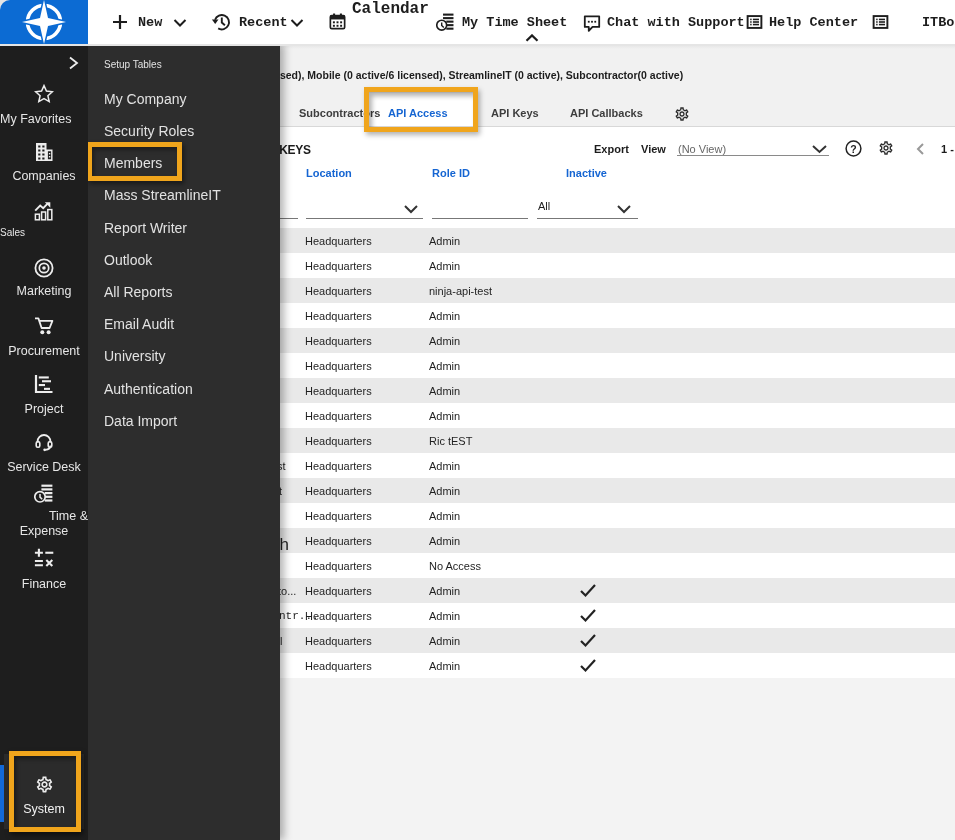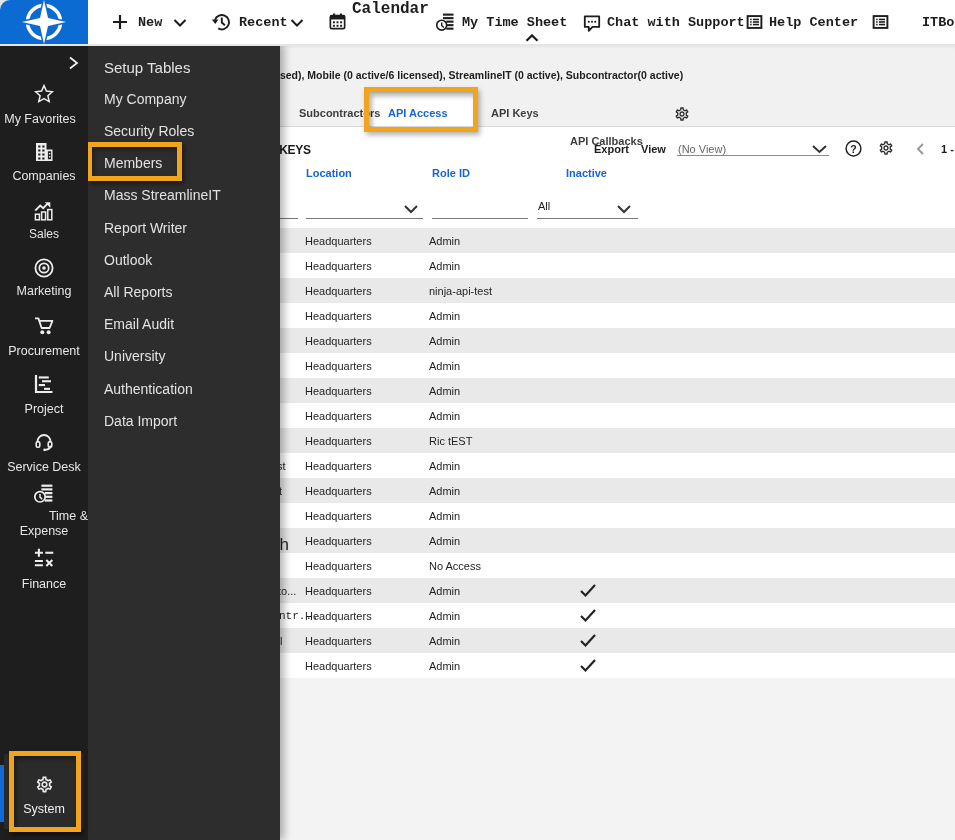--- a/index.html
+++ b/index.html
@@ -15,21 +15,21 @@
 
 <div class="abs" style="left:0; top:44px; width:955px; height:796px; background:#fff; z-index:1;">
 <div class="abs" style="left:0; top:0; width:955px; height:83px; background:#f1f1f1;"></div>
 <div class="abs" style="left:0; top:0; width:955px; height:5px; background:linear-gradient(#e2e2e2,#f1f1f1);"></div>
 <div class="abs nw" style="left:256px; top:25px; font-size:10.5px; font-weight:bold; color:#1c1c1c;">licensed), Mobile (0 active/6 licensed), StreamlineIT (0 active), Subcontractor(0 active)</div>
 <div class="abs" style="left:0; top:82px; width:955px; height:1px; background:#d8d8d8;"></div>
 <div class="abs" style="left:369px; top:49px; width:105px; height:33px; background:#fff;"></div>
 <div class="abs nw" style="left:283px; top:63px; font-size:11px; font-weight:bold; color:#3d3d3d;margin-left:16px;">Subcontractors</div>
 <div class="abs nw" style="left:388px; top:63px; font-size:11px; font-weight:bold; color:#1565d2;">API Access</div>
 <div class="abs nw" style="left:491px; top:63px; font-size:11px; font-weight:bold; color:#3d3d3d;">API Keys</div>
-<div class="abs nw" style="left:570px; top:63px; font-size:11px; font-weight:bold; color:#3d3d3d;margin-top:28px;">API Callbacks</div>
+<div class="abs nw" style="left:570px; top:63px; font-size:11px; font-weight:bold; color:#3d3d3d;">API Callbacks</div>
 <svg class="abs" style="left:674px; top:62px;" width="16" height="16" viewBox="0 0 20 20">
         <g transform="scale(0.8333)">
           <path fill-rule="evenodd" fill="#2c2c2c" d="M19.43 12.98c.04-.32.07-.64.07-.98 0-.34-.03-.66-.07-.98l2.11-1.65c.19-.15.24-.42.12-.64l-2-3.46c-.09-.16-.26-.25-.44-.25-.06 0-.12.01-.17.03l-2.49 1c-.52-.4-1.08-.73-1.69-.98l-.38-2.65C14.46 2.18 14.25 2 14 2h-4c-.25 0-.46.18-.49.42l-.38 2.65c-.61.25-1.17.59-1.69.98l-2.49-1c-.06-.02-.12-.03-.18-.03-.17 0-.34.09-.43.25l-2 3.46c-.13.22-.07.49.12.64l2.11 1.65c-.04.32-.07.65-.07.98 0 .33.03.66.07.98l-2.11 1.65c-.19.15-.24.42-.12.64l2 3.46c.09.16.26.25.44.25.06 0 .12-.01.17-.03l2.49-1c.52.4 1.08.73 1.69.98l.38 2.65c.03.24.24.42.49.42h4c.25 0 .46-.18.49-.42l.38-2.65c.61-.25 1.17-.59 1.69-.98l2.49 1c.06.02.12.03.18.03.17 0 .34-.09.43-.25l2-3.46c.12-.22.07-.49-.12-.64l-2.11-1.65zm-1.98-1.71c.04.31.05.52.05.73 0 .21-.02.43-.05.73l-.14 1.13.89.7 1.08.84-.7 1.21-1.27-.51-1.04-.42-.9.68c-.43.32-.84.56-1.25.73l-1.06.43-.16 1.13-.2 1.35h-1.4l-.19-1.35-.16-1.13-1.06-.43c-.43-.18-.83-.41-1.23-.71l-.91-.7-1.06.43-1.27.51-.7-1.21 1.08-.84.89-.7-.14-1.13c-.03-.31-.05-.54-.05-.74s.02-.43.05-.73l.14-1.13-.89-.7-1.08-.84.7-1.21 1.27.51 1.04.42.9-.68c.43-.32.84-.56 1.25-.73l1.06-.43.16-1.13.2-1.35h1.39l.19 1.35.16 1.13 1.06.43c.43.18.83.41 1.23.71l.91.7 1.06-.43 1.27-.51.7 1.21-1.07.85-.89.7.14 1.13zM12 8c-2.21 0-4 1.79-4 4s1.79 4 4 4c2.21 0 4-1.79 4-4s-1.79-4-4-4zm0 6c-1.1 0-2-.9-2-2s.9-2 2-2 2 .9 2 2-.9 2-2 2z"></path>
         </g>
       </svg>
 <div class="abs nw" style="left:257px; top:99px; font-size:12px; font-weight:bold; color:#1c1c1c; letter-spacing:-0.3px;">API KEYS</div>
 <div class="abs nw" style="left:594px; top:99px; font-size:11px; font-weight:bold; color:#1c1c1c;">Export</div>
 <div class="abs nw" style="left:641px; top:99px; font-size:11px; font-weight:bold; color:#1c1c1c;">View</div>
 <div class="abs nw" style="left:678px; top:99px; font-size:11px; color:#666;">(No View)</div>
 <div class="abs" style="left:677px; top:111px; width:152px; height:1px; background:#8a8a8a;"></div>
@@ -131,56 +131,56 @@
       </svg>
 <div class="abs" style="left:0; top:609px; width:955px; height:25px; background:#ffffff;"></div>
 <div class="abs nw" style="left:305px; top:616px; font-size:11px; color:#1f1f1f;">Headquarters</div>
 <div class="abs nw" style="left:429px; top:616px; font-size:11px; color:#1f1f1f;">Admin</div>
 <svg class="abs" style="left:578px; top:613px;" width="20" height="17" viewBox="0 0 20 17">
         <polyline points="3,9 7.5,13.5 17,3" fill="none" stroke="#222" stroke-width="2.2"></polyline>
       </svg>
 <div class="abs" style="left:0; top:634px; width:955px; height:162px; background:#f3f3f3;"></div>
 </div>
 <div class="abs" style="left:88px; top:44px; width:192px; height:796px; background:#2d2d2d; z-index:4; box-shadow:4px 0 8px rgba(0,0,0,0.3);">
-<div class="abs nw" style="left:16px; top:14.5px; font-size:15px; color:#e2e2e2;">Setup Tables</div>
+<div class="abs nw" style="left:16px; top:14.5px; font-size:10px; color:#e2e2e2;">Setup Tables</div>
 <div class="abs nw" style="left:16px; top:46.7px; font-size:14px; color:#e2e2e2;">My Company</div>
 <div class="abs nw" style="left:16px; top:78.9px; font-size:14px; color:#e2e2e2;">Security Roles</div>
 <div class="abs nw" style="left:16px; top:111.1px; font-size:14px; color:#e2e2e2;">Members</div>
 <div class="abs nw" style="left:16px; top:143.3px; font-size:14px; color:#e2e2e2;">Mass StreamlineIT</div>
 <div class="abs nw" style="left:16px; top:175.5px; font-size:14px; color:#e2e2e2;">Report Writer</div>
 <div class="abs nw" style="left:16px; top:207.7px; font-size:14px; color:#e2e2e2;">Outlook</div>
 <div class="abs nw" style="left:16px; top:239.9px; font-size:14px; color:#e2e2e2;">All Reports</div>
 <div class="abs nw" style="left:16px; top:272.1px; font-size:14px; color:#e2e2e2;">Email Audit</div>
 <div class="abs nw" style="left:16px; top:304.3px; font-size:14px; color:#e2e2e2;">University</div>
 <div class="abs nw" style="left:16px; top:336.5px; font-size:14px; color:#e2e2e2;">Authentication</div>
 <div class="abs nw" style="left:16px; top:368.7px; font-size:14px; color:#e2e2e2;">Data Import</div>
 <div class="abs" style="left:-1px; top:98px; width:95px; height:39px; border:5px solid #f0a51c; box-shadow:2px 3px 5px rgba(0,0,0,0.45), inset 2px 3px 4px rgba(0,0,0,0.35);"></div>
 </div>
 <div class="abs" style="left:0; top:44px; width:88px; height:796px; background:#1e1e1e; z-index:6;">
 <svg class="abs" style="left:64px; top:10px;" width="18" height="18" viewBox="0 0 18 18">
         <polyline points="6,3.5 13,9 6,14.5" fill="none" stroke="#ededed" stroke-width="1.8"></polyline>
       </svg>
 <svg class="abs" style="left:34px; top:39.5px;" width="20" height="20" viewBox="0 0 20 20">
         <path d="M10,1.6 L12.44,7.1 L18.4,7.72 L13.9,11.74 L15.18,17.6 L10,14.55 L4.82,17.6 L6.1,11.74 L1.6,7.72 L7.56,7.1 Z" fill="none" stroke="#ededed" stroke-width="1.5" stroke-linejoin="miter"></path>
       </svg>
-<div class="abs nw" style="left:0; top:68.0px; width:80px; text-align:center; font-size:12.5px; color:#e6e6e6;">My Favorites</div>
+<div class="abs nw" style="left:0; top:68.0px; width:80px; font-size:12.5px; color:#e6e6e6;">My Favorites</div>
 <svg class="abs" style="left:34px; top:98.0px;" width="20" height="20" viewBox="0 0 20 20">
         <path fill-rule="evenodd" fill="#ededed" d="M2,1 H12.5 V7.5 H18.5 V19 H2 Z M4.2,3.4 h2.2 v2.2 h-2.2 Z M8.3,3.4 h2.2 v2.2 h-2.2 Z M4.2,7.4 h2.2 v2.2 h-2.2 Z M8.3,7.4 h2.2 v2.2 h-2.2 Z M4.2,11.4 h2.2 v2.2 h-2.2 Z M8.3,11.4 h2.2 v2.2 h-2.2 Z M4.2,15.4 h2.2 v2.2 h-2.2 Z M8.3,15.4 h2.2 v2.2 h-2.2 Z M13.9,9.2 h3.2 v8 h-3.2 Z"></path>
         <rect x="14.9" y="11" width="1.4" height="1.4" fill="#ededed"></rect>
         <rect x="14.9" y="14" width="1.4" height="1.4" fill="#ededed"></rect>
       </svg>
 <div class="abs nw" style="left:0; top:124.5px; width:88px; text-align:center; font-size:12.5px; color:#e6e6e6;">Companies</div>
 <svg class="abs" style="left:34px; top:156.5px;" width="20" height="20" viewBox="0 0 20 20">
         <polyline points="1.2,9.6 6.2,4.6 9.2,7.2 13.6,2.6" fill="none" stroke="#ededed" stroke-width="1.9"></polyline>
         <polygon points="10.8,1.2 16.3,1.2 16.3,6.7 13.9,4.3" fill="#ededed"></polygon>
         <rect x="1.4" y="13.2" width="4" height="5.6" fill="none" stroke="#ededed" stroke-width="1.5"></rect>
         <rect x="7.6" y="11" width="4" height="7.8" fill="none" stroke="#ededed" stroke-width="1.5"></rect>
         <rect x="13.8" y="8.6" width="4" height="10.2" fill="none" stroke="#ededed" stroke-width="1.5"></rect>
       </svg>
-<div class="abs nw" style="left:0; top:183.0px; width:88px; text-align:center; font-size:12px; color:#e6e6e6;">Sales</div>
+<div class="abs nw" style="left:0; top:183.0px; width:88px; font-size:10px; color:#e6e6e6;">Sales</div>
 <svg class="abs" style="left:34px; top:213.5px;" width="20" height="20" viewBox="0 0 20 20">
         <circle cx="10" cy="10" r="8.6" fill="none" stroke="#ededed" stroke-width="1.8"></circle>
         <circle cx="10" cy="10" r="4.7" fill="none" stroke="#ededed" stroke-width="1.7"></circle>
         <circle cx="10" cy="10" r="1.8" fill="#ededed"></circle>
       </svg>
 <div class="abs nw" style="left:0; top:240.0px; width:88px; text-align:center; font-size:12.5px; color:#e6e6e6;">Marketing</div>
 <svg class="abs" style="left:34px; top:271.5px;" width="20" height="20" viewBox="0 0 20 20">
         <path d="M1,2.4 H4.4 L7.6,12 H15.6 L18.4,4.8 H5.2" fill="none" stroke="#ededed" stroke-width="1.8" stroke-linejoin="round"></path>
         <circle cx="8.3" cy="16.2" r="2" fill="#ededed"></circle>
         <circle cx="14.6" cy="16.2" r="2" fill="#ededed"></circle>

